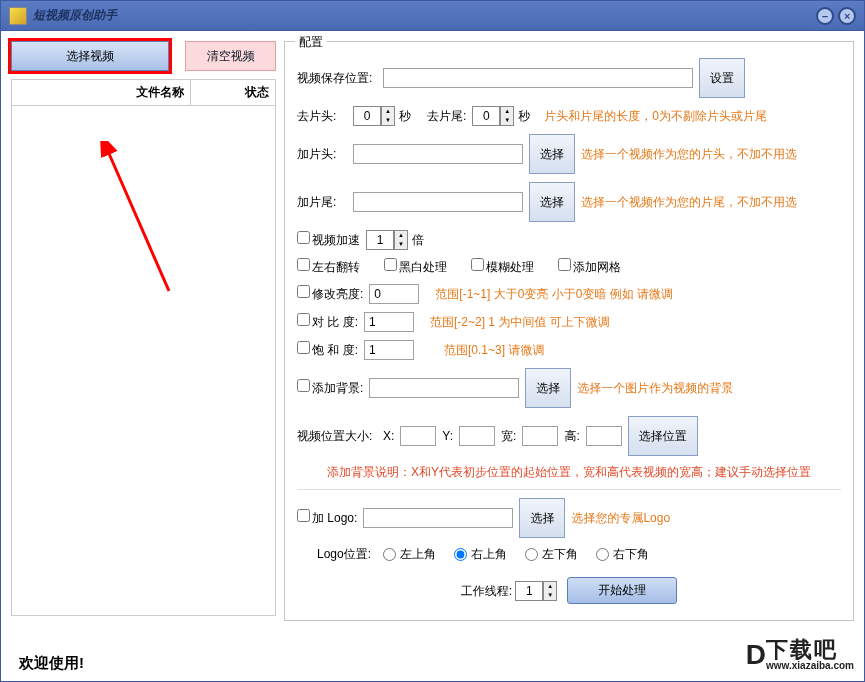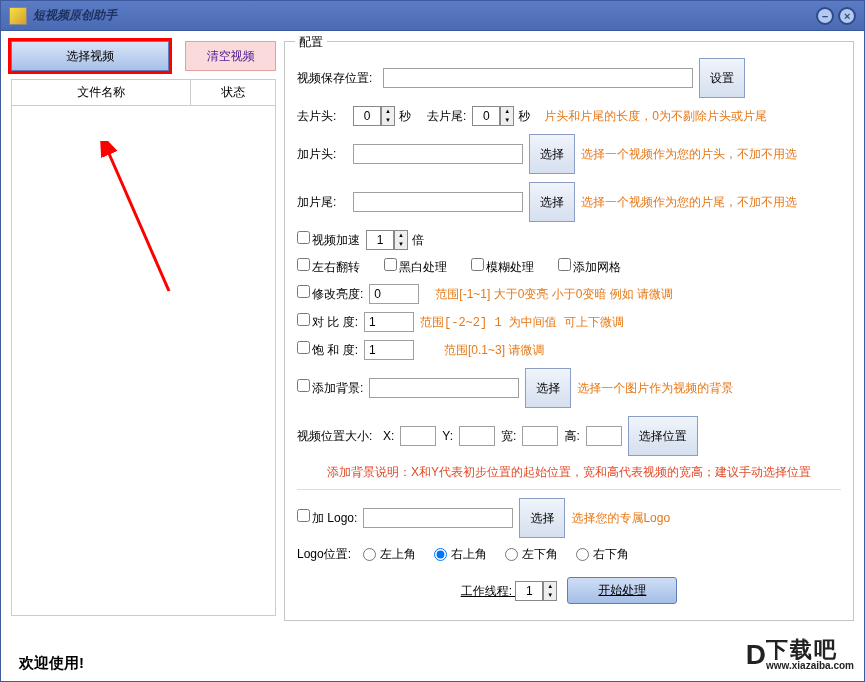--- a/index.html
+++ b/index.html
@@ -62,30 +62,30 @@
       outline: 3px solid red;
       cursor: pointer;
       font-size: 12px;
     }
     .btn-clear-video { 
       width: 95px; height: 30px; 
       background: #fadada; 
       border: 1px solid #e0a0a0;
       cursor: pointer;
       font-size: 12px;
-      color: #4c1d95;
+      color: #0f172a;
     }
     
     .file-table { width: 100%; border-collapse: collapse; }
     .file-table th { 
       background: #fff; 
       border: 1px solid #ccc; 
       padding: 4px 6px; 
-      text-align: center; 
-      font-weight: normal;
+      text-align: right; 
+      font-weight: bold;
       font-size: 12px;
     }
     .file-table .col-name { width: 180px; }
     .file-table .col-status { width: 85px; }
     .file-table-body { 
       border: 1px solid #ccc; 
       border-top: none; 
       height: 510px; 
       background: #fff;
     }
@@ -280,21 +280,21 @@
 
       <div class="form-row">
         <label><input type="checkbox" style=""><span>修改亮度:</span></label>
         <input type="text" style="width: 50px;" value="0">
         <span class="hint" style="margin-left:10px;">范围[-1~1]    大于0变亮 小于0变暗  例如 请微调</span>
       </div>
 
       <div class="form-row">
         <label><input type="checkbox" style=""><span>对 比  度:</span></label>
         <input type="text" style="width: 50px;" value="1">
-        <span class="hint" style="font-family:Liberation Mono, monospace;">范围[-2~2]   1 为中间值  可上下微调</span>
+        <span class="hint" style="margin-left:10px;">范围[-2~2]   1 为中间值  可上下微调</span>
       </div>
 
       <div class="form-row">
         <label><input type="checkbox" style=""><span>饱 和  度:</span></label>
         <input type="text" style="width: 50px;" value="1">
         <span class="hint" style="margin-left:24px;">范围[0.1~3]   请微调</span>
       </div>
 
       <div class="form-row">
         <label><input type="checkbox" style=""><span>添加背景:</span></label>
@@ -321,41 +321,41 @@
 
       <hr class="divider">
 
       <div class="form-row">
         <label><input type="checkbox" style=""><span>加 Logo:</span></label>
         <input type="text" style="width: 150px;" value="">
         <button class="btn-small">选择</button>
         <span class="hint">选择您的专属Logo</span>
       </div>
 
-      <div class="form-row" style="">
+      <div class="form-row" style="margin-left:20px;">
         <label class="lbl" style="min-width:60px;">Logo位置:</label>
         <span class="radio-group">
             <input type="radio" name="lp" style="">
             <span>左上角</span>
           </span>
         <span class="radio-group">
             <input type="radio" name="lp" checked="" style="">
             <span>右上角</span>
           </span>
         <span class="radio-group">
             <input type="radio" name="lp" style="">
             <span>左下角</span>
           </span>
         <span class="radio-group">
             <input type="radio" name="lp" style="">
             <span>右下角</span>
           </span>
       </div>
 
-      <div class="form-row" style="margin-top:14px; justify-content:center; gap:12px;text-decoration:underline;">
+      <div class="form-row" style="margin-top:14px; justify-content:center; gap:12px;">
         <span>
           <span>工作线程:</span>
           <span class="spin" style="display:inline-flex;">
             <input type="text" value="1" style="">
             <span class="spinbtns">
                 <span>▲</span>
                 <span>▼</span>
               </span>
           </span>
         </span>

